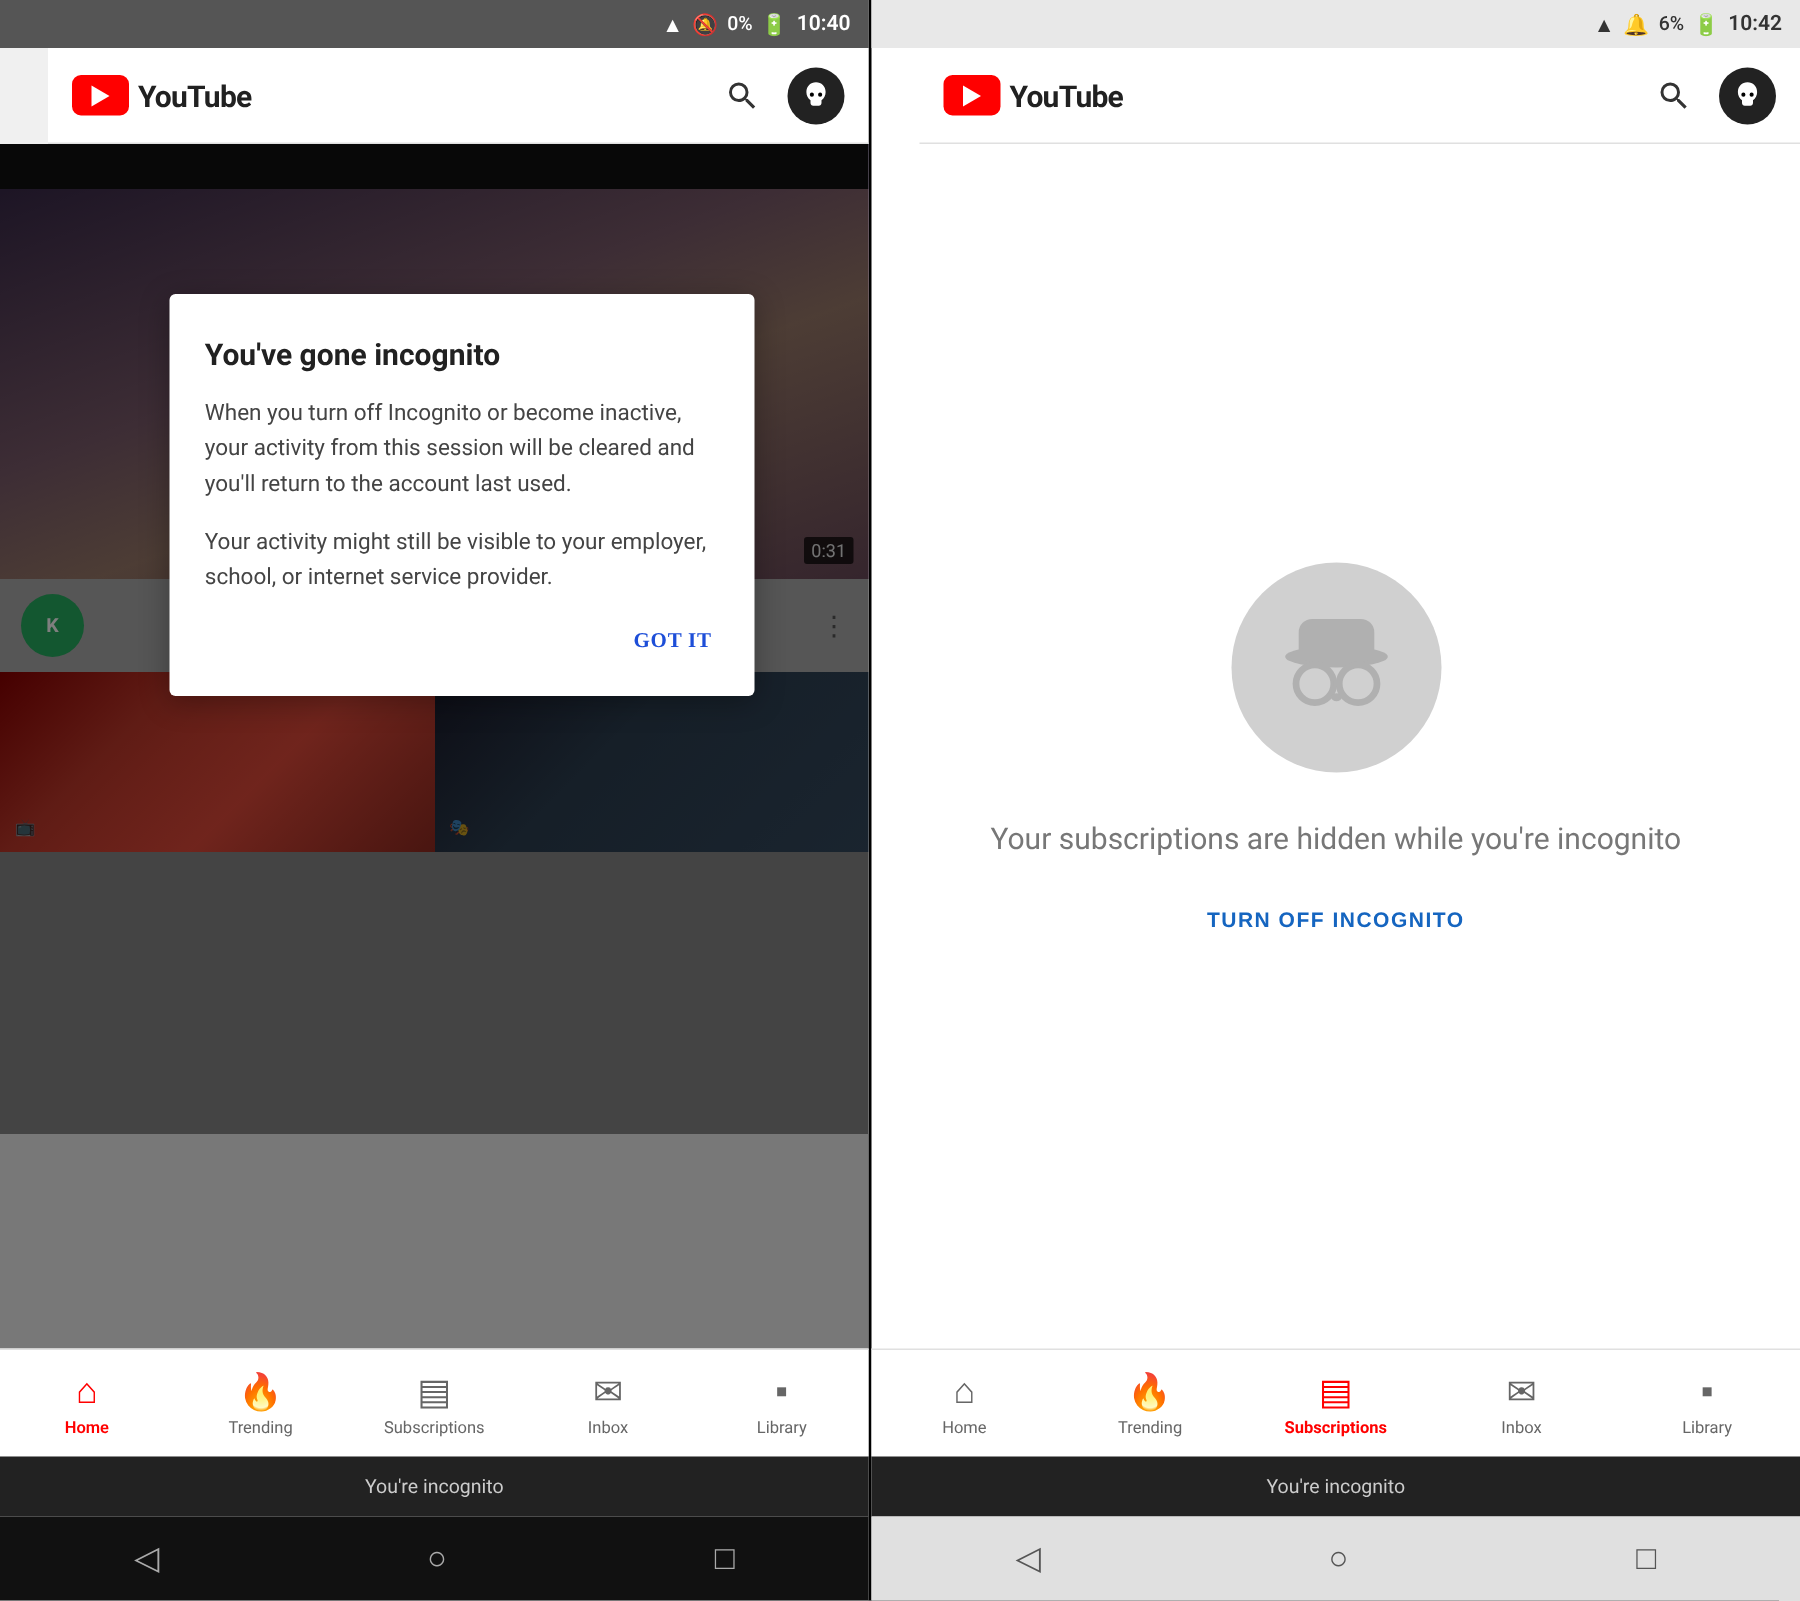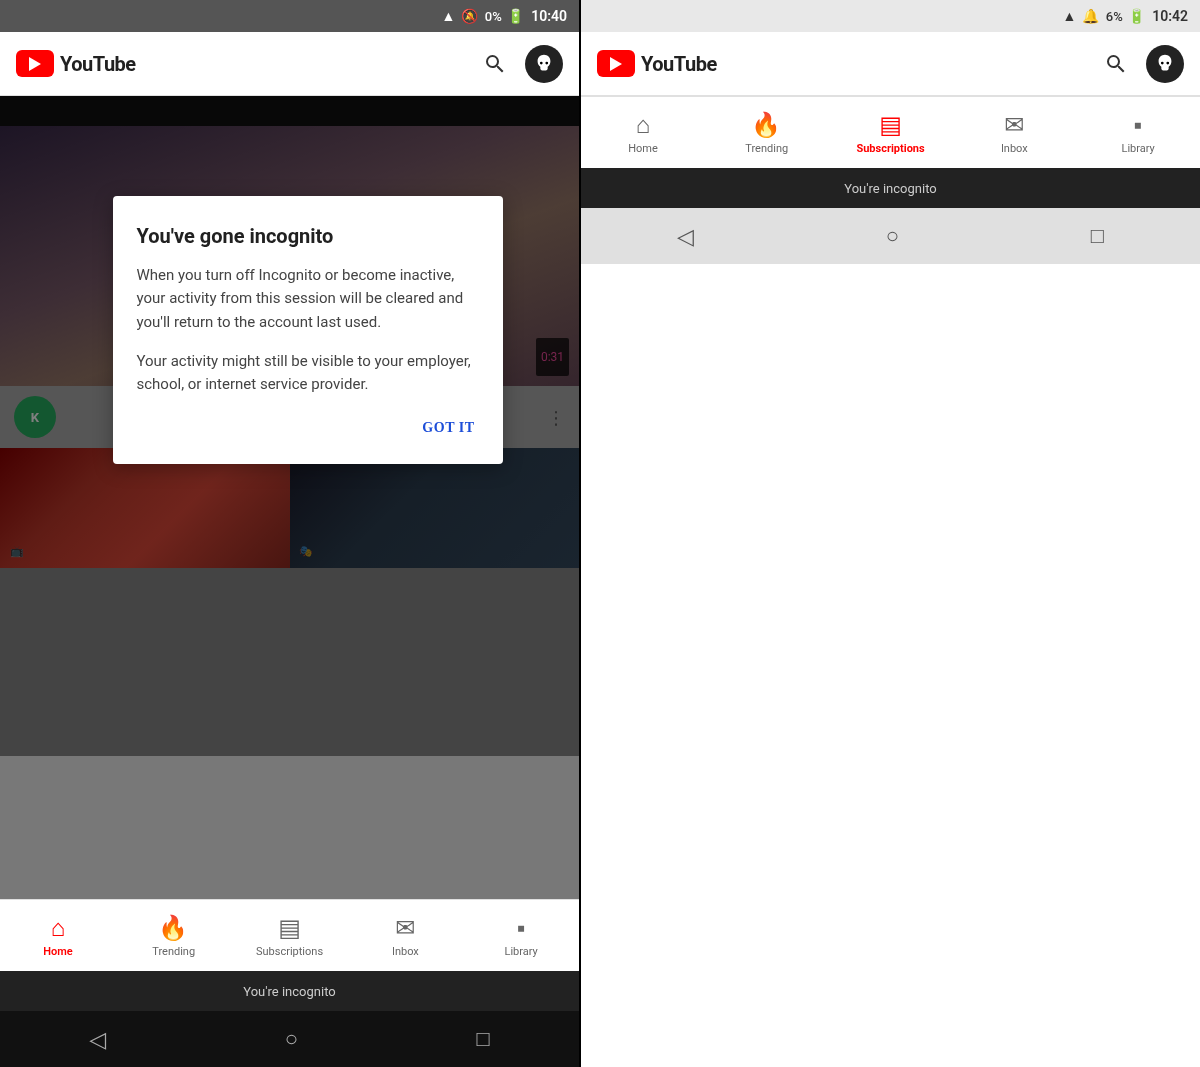--- a/index.html
+++ b/index.html
@@ -52,20 +52,21 @@
     }
 
     
     .yt-header {
       height: 64px;
       background: #fff;
       display: flex;
       align-items: center;
       padding: 0 16px;
       border-bottom: 1px solid #e0e0e0;
+      margin-left: 32px;
     }
     .yt-logo {
       display: flex;
       align-items: center;
       gap: 6px;
     }
     .yt-logo-icon {
       width: 38px;
       height: 27px;
       background: #ff0000;
@@ -141,23 +142,23 @@
       width: 100%;
       height: 100%;
       background: linear-gradient(180deg, #4a3a5a 0%, #8a5a6a 30%, #9a6a5a 60%, #7a5a6a 100%);
       position: relative;
     }
     .video-overlay {
       position: absolute;
       bottom: 10px;
       right: 10px;
       background: rgba(0,0,0,0.7);
-      color: #ec4899;
+      color: #e5e5e5;
       font-size: 12px;
-      padding: 12px 5px;
+      padding: 2px 5px;
       border-radius: 2px;
     }
 
     
     .modal-overlay {
       position: absolute;
       top: 0;
       left: 0;
       right: 0;
       bottom: 0;
@@ -519,20 +520,40 @@
       <div class="avatar-btn">
         <svg width="22" height="22" viewBox="0 0 24 24" fill="white">
           <path d="M12 2C8 2 5 5 5 9c0 2.5 1.2 4.7 3 6.1V17c0 1.1.9 2 2 2h4c1.1 0 2-.9 2-2v-1.9c1.8-1.4 3-3.6 3-6.1 0-4-3-7-7-7z"></path>
           <circle cx="9" cy="11" r="1.5" fill="black"></circle>
           <circle cx="15" cy="11" r="1.5" fill="black"></circle>
         </svg>
       </div>
     </div>
   </div>
 
+  <div class="right-content">
+
+    <div class="incognito-big-icon">
+      <svg viewBox="0 0 100 100" xmlns="http://www.w3.org/2000/svg">
+
+        <ellipse cx="50" cy="42" rx="38" ry="8" fill="#b0b0b0"></ellipse>
+        <rect x="22" y="14" width="56" height="32" rx="10" fill="#b0b0b0"></rect>
+
+        <circle cx="34" cy="62" r="14" fill="none" stroke="#b0b0b0" stroke-width="5"></circle>
+        <circle cx="66" cy="62" r="14" fill="none" stroke="#b0b0b0" stroke-width="5"></circle>
+        <line x1="48" y1="62" x2="52" y2="62" stroke="#b0b0b0" stroke-width="4"></line>
+
+        <ellipse cx="50" cy="72" rx="4" ry="3" fill="#b0b0b0"></ellipse>
+      </svg>
+    </div>
+
+    <div class="hidden-text">Your subscriptions are hidden while you're incognito</div>
+
+    <button class="turn-off-btn">TURN OFF INCOGNITO</button>
+  </div>
 
   <div class="bottom-nav">
     <div class="nav-item">
       <span class="nav-icon">⌂</span>
       <span class="nav-label">Home</span>
     </div>
     <div class="nav-item">
       <span class="nav-icon">🔥</span>
       <span class="nav-label">Trending</span>
     </div>

